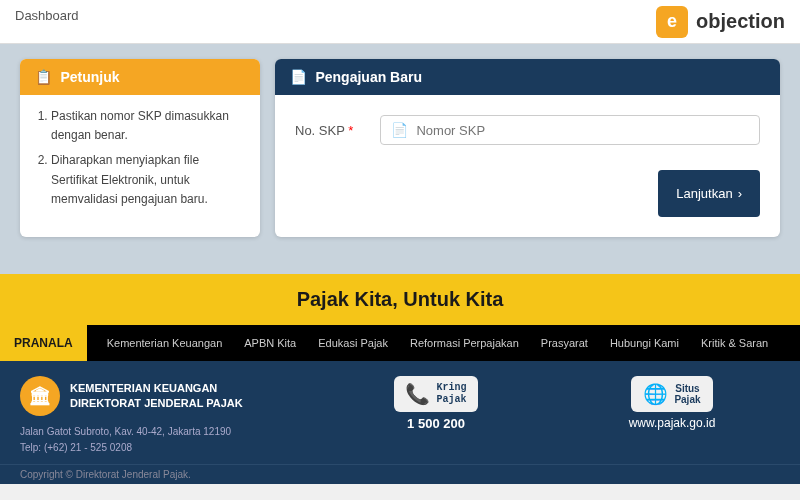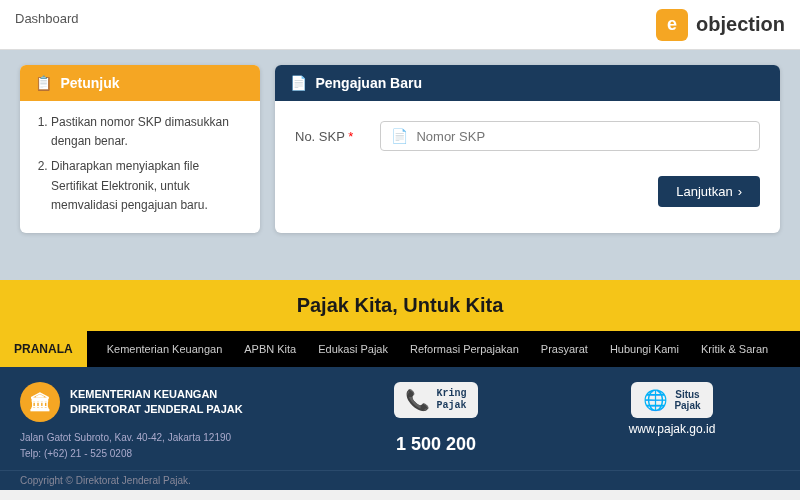--- a/index.html
+++ b/index.html
@@ -1,21 +1,21 @@
 <!DOCTYPE html>
 <html><head>
   <meta charset="utf-8">
   <style>
     * { box-sizing: border-box; margin: 0; padding: 0; }
     body { font-family: Arial, sans-serif; width: 800px; height: 500px; overflow: hidden; background: #f0f0f0; }
 
     
     .header {
       background: white;
-      height: 50px;
+      height: 44px;
       display: flex;
       align-items: center;
       justify-content: space-between;
       padding: 0 15px;
       border-bottom: 1px solid #ddd;
       position: relative;
     }
     .header-logo {
       display: flex;
       align-items: center;
@@ -144,21 +144,21 @@
       font-size: 13px;
       color: #999;
       width: 100%;
       background: transparent;
     }
     .btn-lanjutkan {
       background: #1a3a5c;
       color: white;
       border: none;
       border-radius: 4px;
-      padding: 8px 18px;
+      padding: 16px 18px;
       font-size: 13px;
       cursor: pointer;
       display: flex;
       align-items: center;
       gap: 5px;
       float: right;
       margin-top: 10px;
     }
 
     
@@ -297,25 +297,25 @@
       font-weight: bold;
       color: #1a3a5c;
       line-height: 1.2;
       font-family: Liberation Mono, monospace;
     }
     .phone-icon {
       font-size: 20px;
       color: #f5a623;
     }
     .phone-number {
-      font-size: 18px;
+      font-size: 13px;
       font-weight: bold;
       color: white;
       text-align: center;
-      margin-top: 16px;
+      margin-top: 4px;
     }
     .footer-website {
       flex: 1.5;
       display: flex;
       flex-direction: column;
       align-items: center;
     }
     .situs-box {
       background: #f0f0f0;
       border-radius: 6px;

